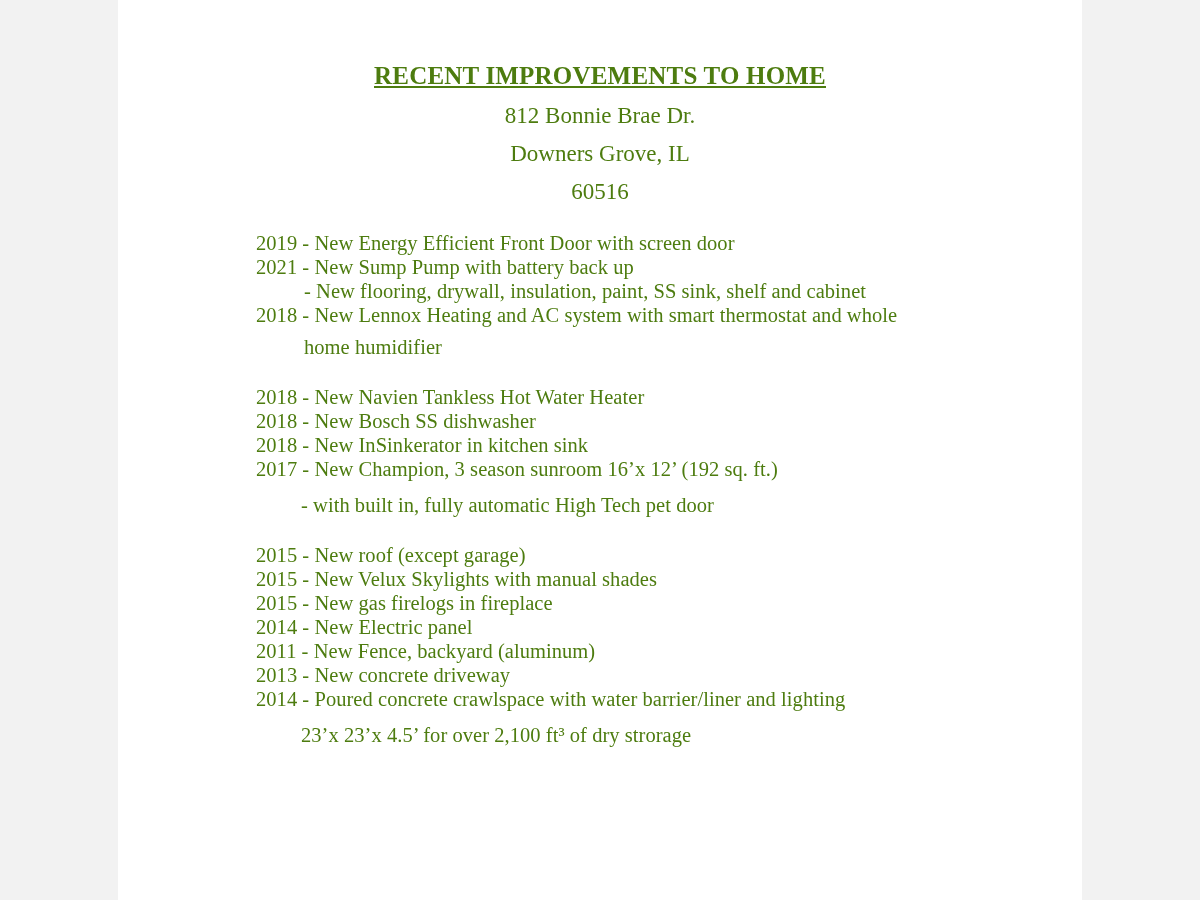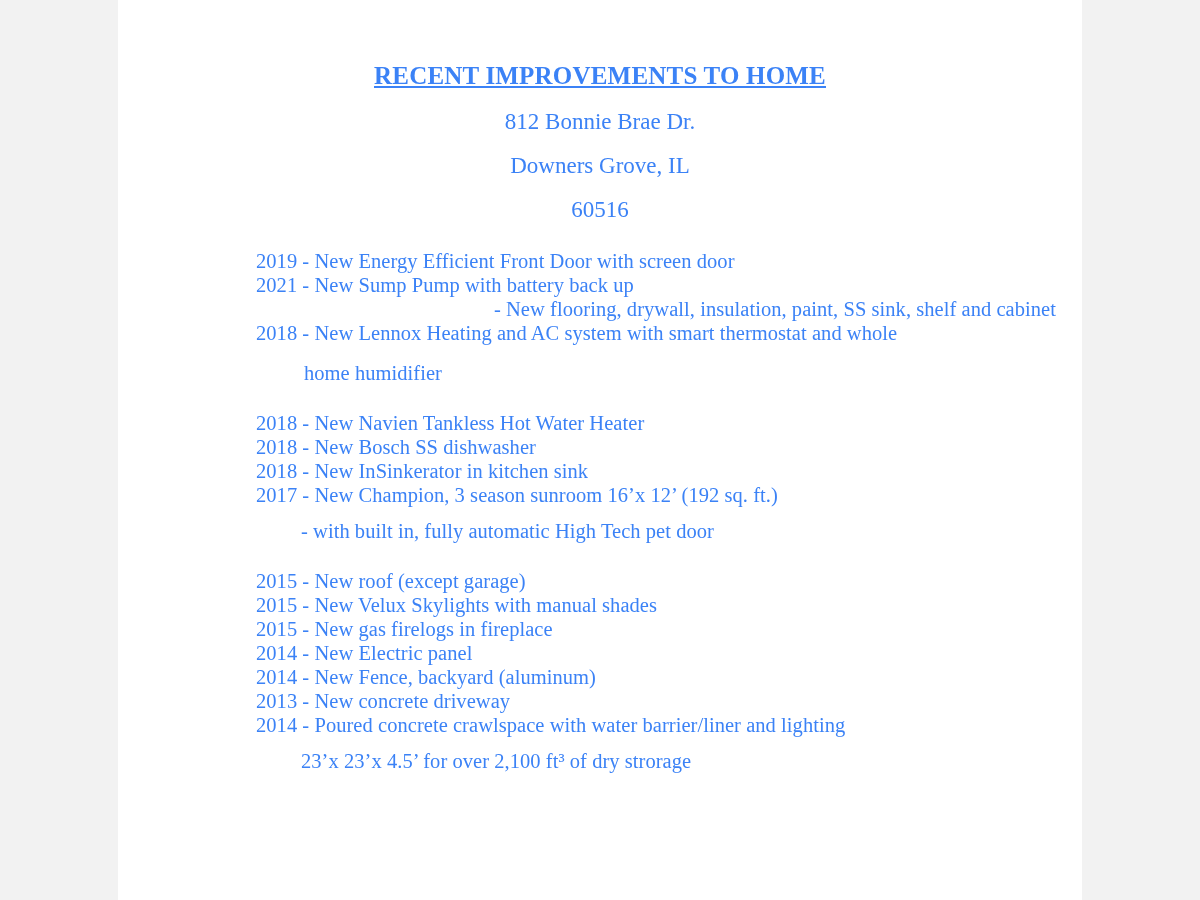--- a/index.html
+++ b/index.html
@@ -25,64 +25,63 @@
     width: 964px;
     height: 900px;
     background: #ffffff;
   }
   .doc {
     position: absolute;
     left: 0;
     top: 0;
     width: 964px;
     height: 900px;
-    color: #3b82f6;
+    color: #4d7c0f;
   }
   .title {
     text-align: center;
     font-size: 25px;
     font-weight: bold;
     text-decoration: underline;
     letter-spacing: 0.2px;
     margin: 62px 0 0 0;
     line-height: 1.1;
   }
   .addr {
     text-align: center;
     font-size: 23px;
     line-height: 1.05;
     margin-top: 9px;
   }
   .addr div {
-    margin-top: 20px;
+    margin-top: 14px;
   }
   .body-block {
     margin: 0 0 0 138px;
     width: 800px;
   }
   .spacer-top {
     height: 28px;
   }
   .line {
     font-size: 20.5px;
     line-height: 1.17;
     white-space: pre;
     letter-spacing: 0.05px;
   }
   .line.indent1 {
     padding-left: 48px;
-    text-align: right;
   }
   .line.indent2 {
     padding-left: 45px;
     margin-top: 12px;
   }
   .line.cont {
     padding-left: 48px;
-    margin-top: 16px;
+    margin-top: 8px;
   }
   .gap {
     height: 26px;
   }
 </style>
 </head>
 <body>
 
 <div class="page-wrap">
   <div class="sheet">
@@ -112,21 +111,21 @@
         <div class="line">2018 - New InSinkerator in kitchen sink</div>
         <div class="line">2017 - New Champion, 3 season sunroom 16’x 12’ (192 sq. ft.)</div>
         <div class="line indent2">- with built in, fully automatic High Tech pet door</div>
 
         <div class="gap"></div>
 
         <div class="line">2015 - New roof (except garage)</div>
         <div class="line">2015 - New Velux Skylights with manual shades</div>
         <div class="line">2015 - New gas firelogs in fireplace</div>
         <div class="line">2014 - New Electric panel</div>
-        <div class="line">2014 - New Fence, backyard (aluminum)</div>
+        <div class="line">2011 - New Fence, backyard (aluminum)</div>
         <div class="line">2013 - New concrete driveway</div>
         <div class="line">2014 - Poured concrete crawlspace with water barrier/liner and lighting</div>
         <div class="line indent2">23’x 23’x 4.5’ for over 2,100 ft³ of dry strorage</div>
       </div>
 
     </div>
   </div>
 </div>
 
 </body></html>

